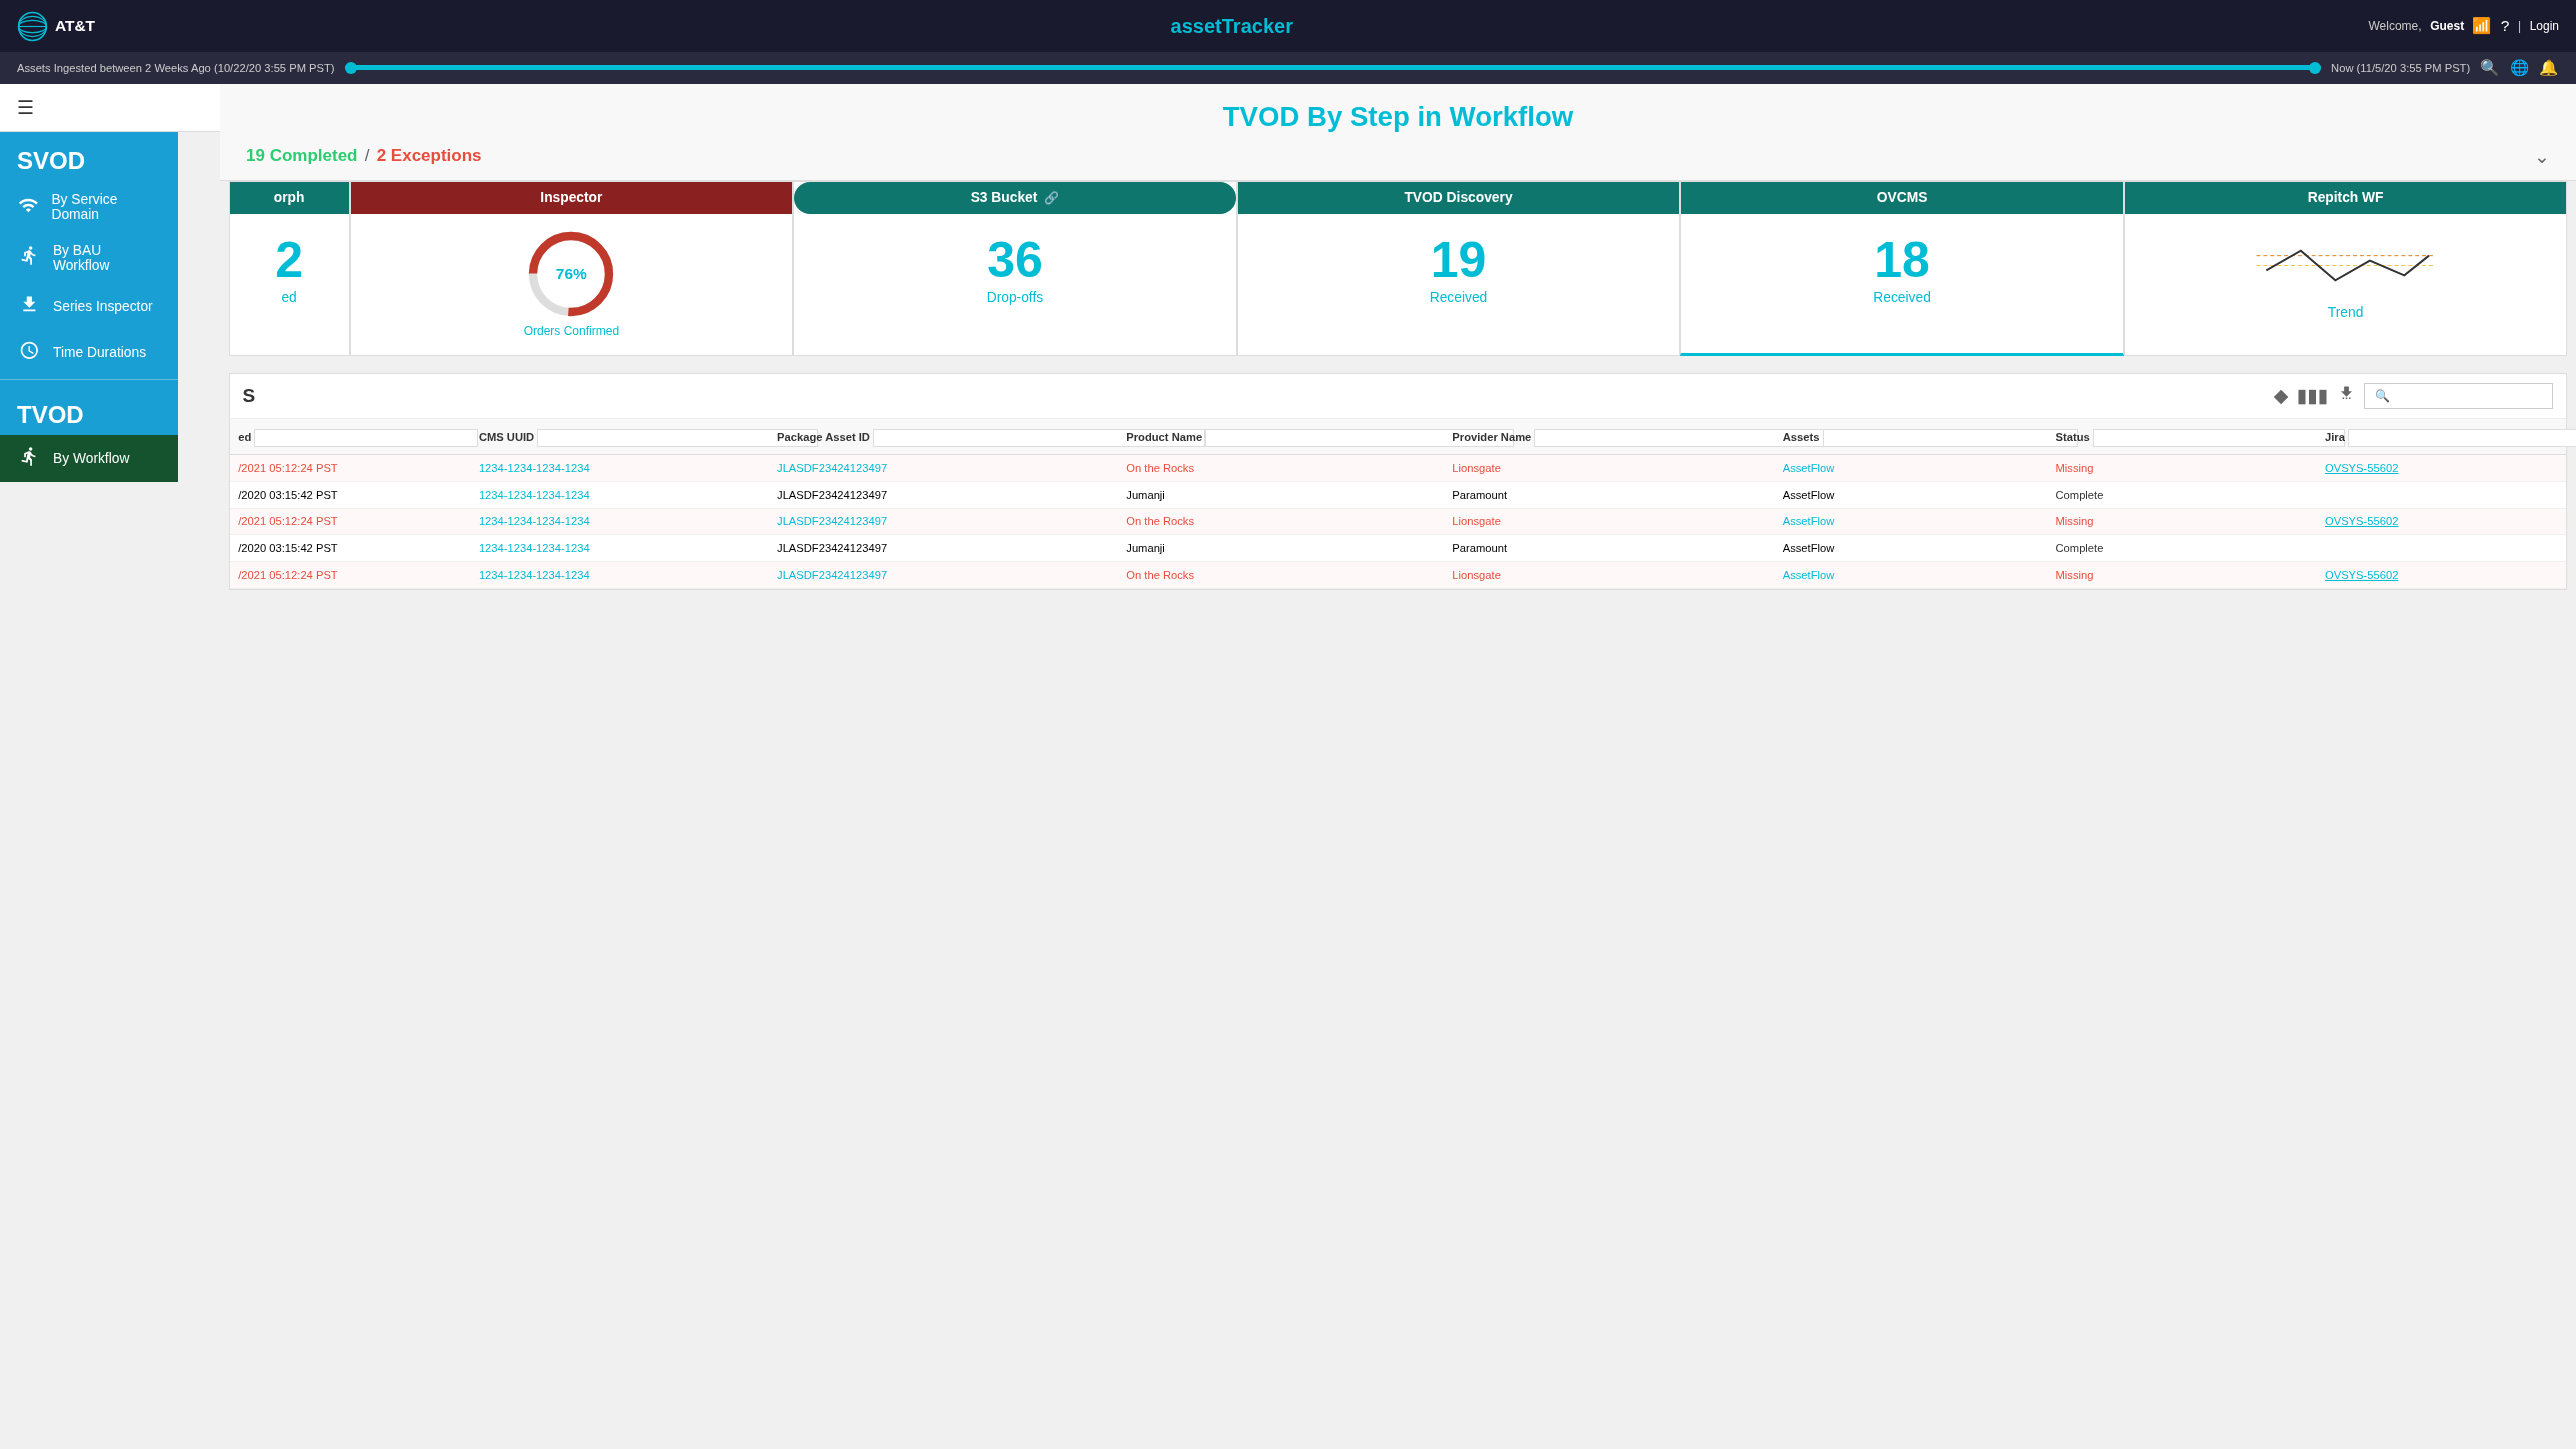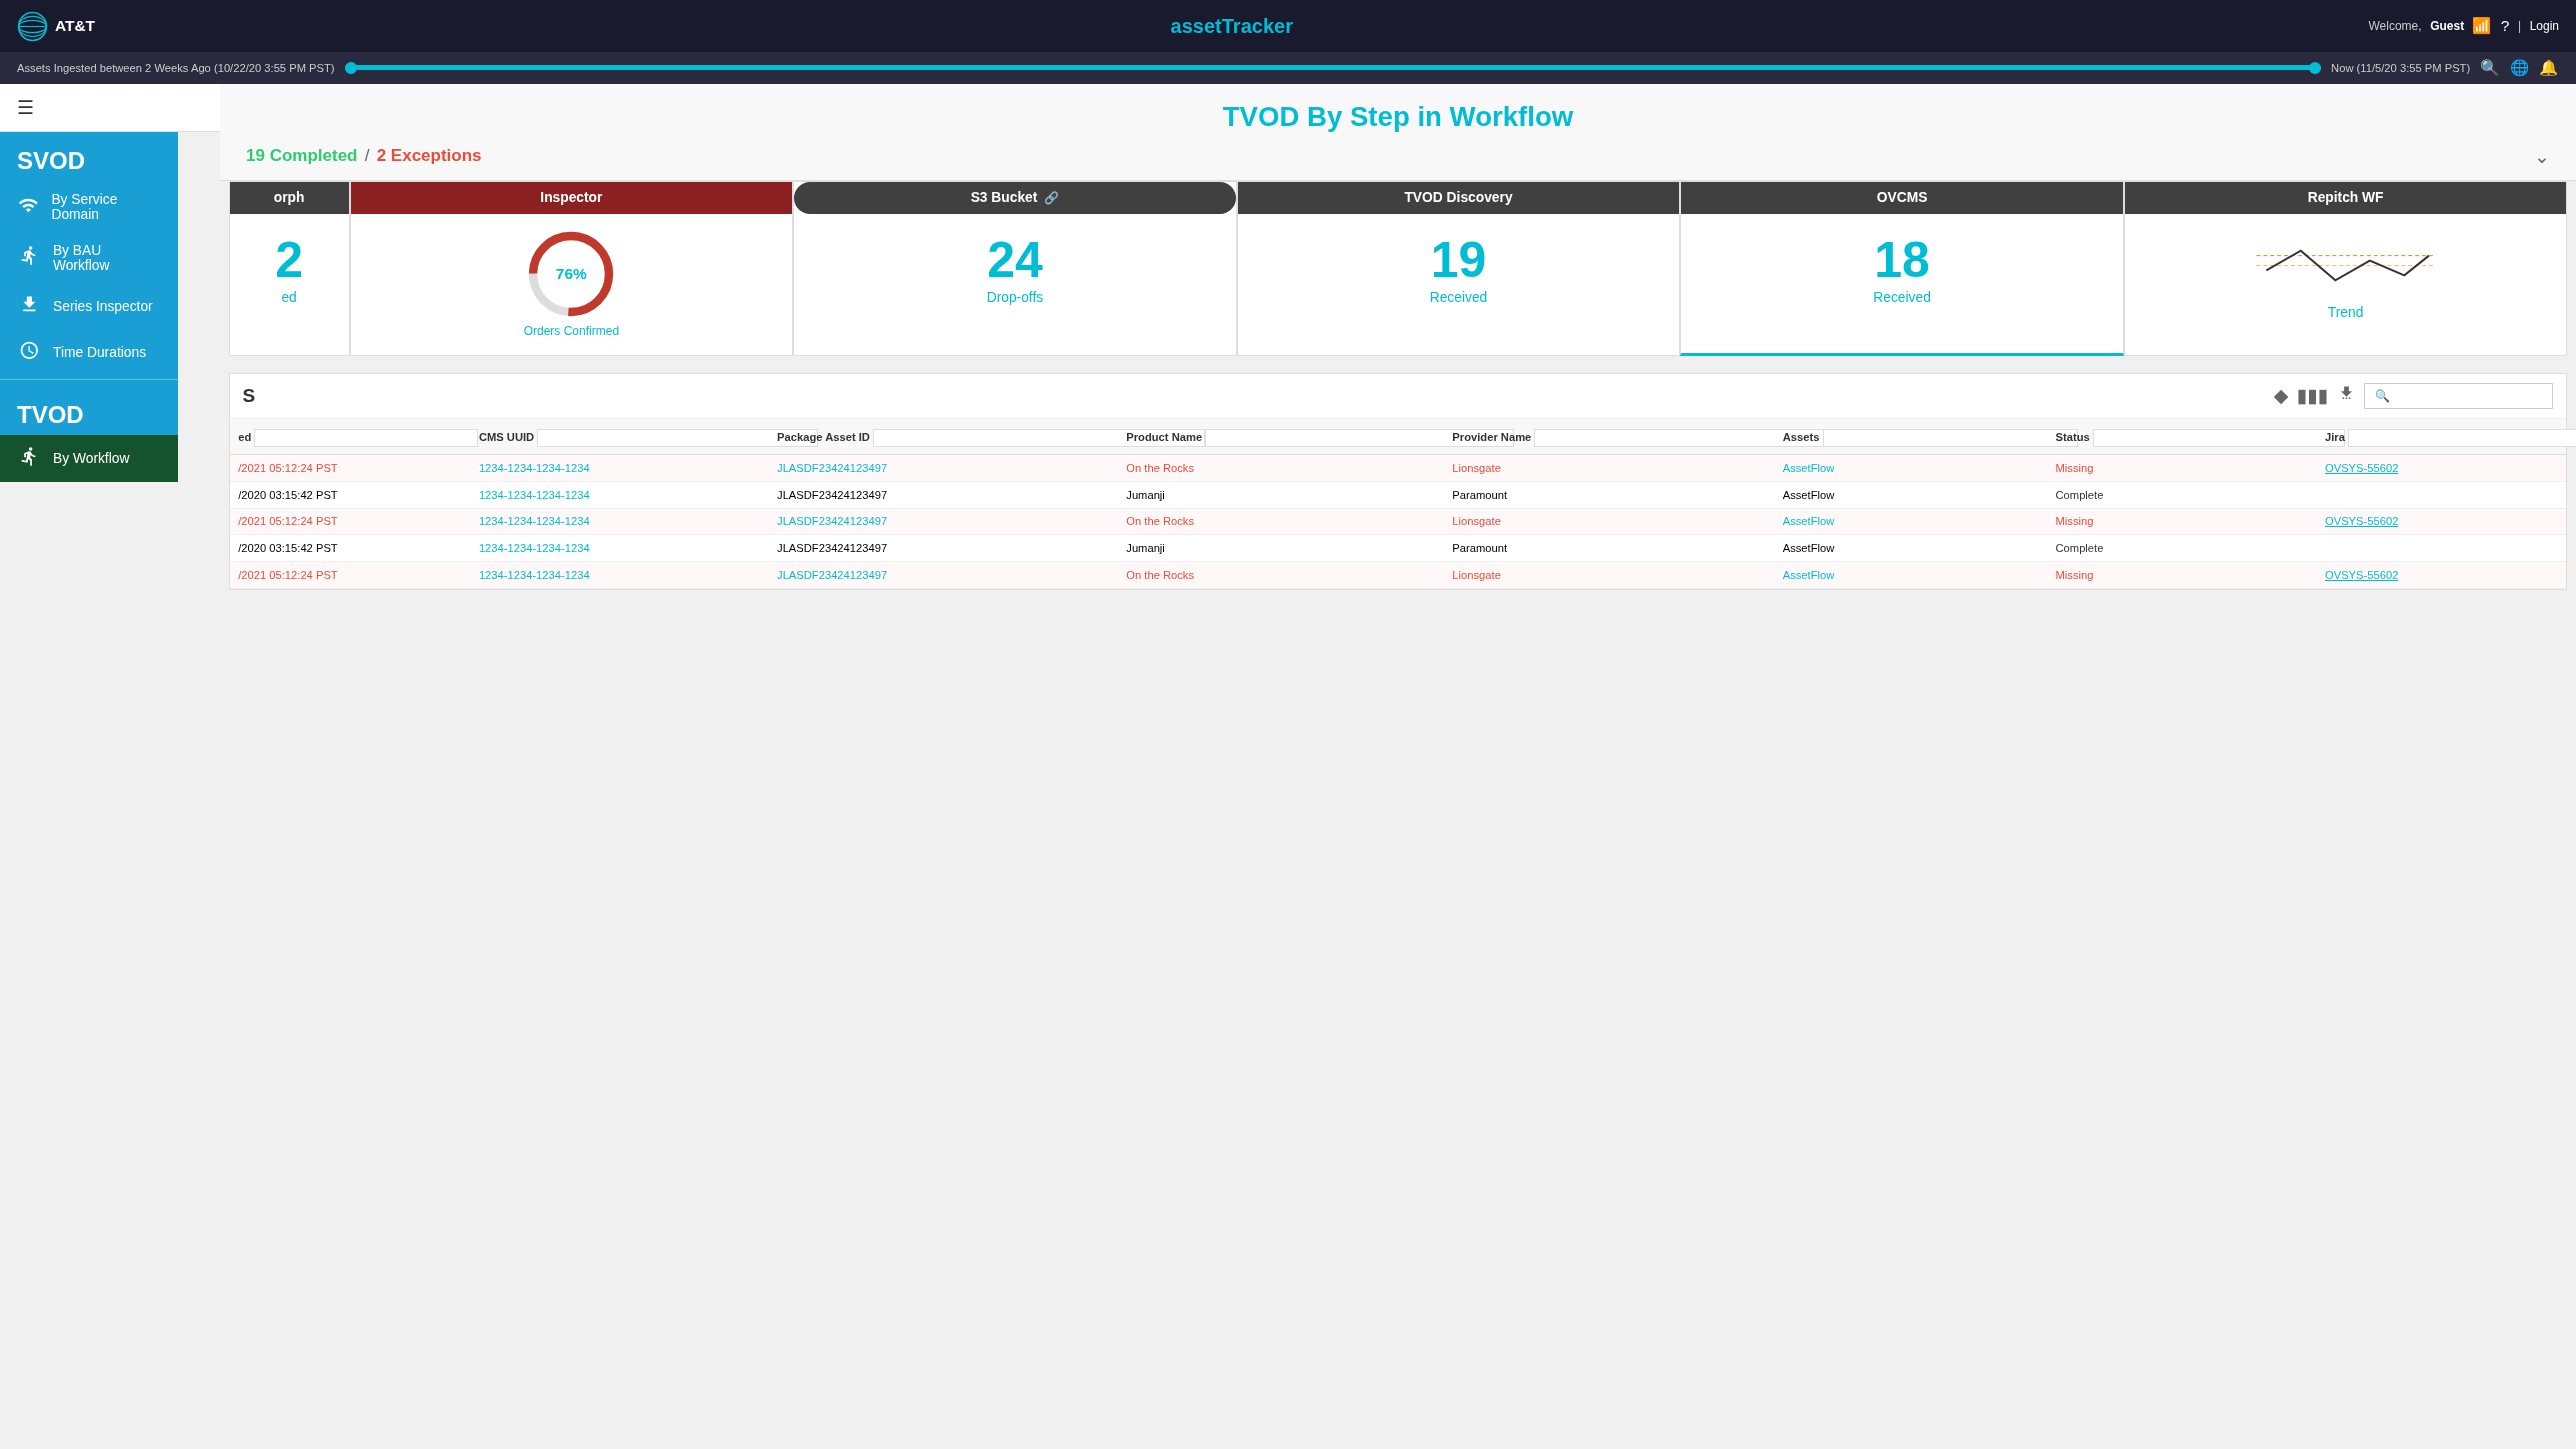--- a/index.html
+++ b/index.html
@@ -218,21 +218,21 @@
     .workflow-card {
       background: white;
       border: 0.9px solid #ddd;
       min-width: 172px;
       flex: 1;
       text-align: center;
       padding: 0;
       position: relative;
     }
     .workflow-card .card-header {
-      background: #404040;
+      background: #0f766e;
       color: white;
       font-size: 13.8px;
       font-weight: bold;
       padding: 8.6px;
       display: flex;
       align-items: center;
       justify-content: center;
       gap: 6.9px;
     }
     .workflow-card.highlight .card-header {
@@ -493,21 +493,21 @@
           <div class="card-label" style="color:#00bcd4;font-size:12px;margin-top:6.9px;">Orders Confirmed</div>
         </div>
       </div>
 
       <div class="workflow-card">
         <div class="card-header" style="display:flex;justify-content:center;align-items:center;gap:6.9px;border-radius:16px;">
           <span>S3 Bucket</span>
           <span style="font-size:12px;">🔗</span>
         </div>
         <div class="card-body">
-          <div class="card-number">24</div>
+          <div class="card-number">36</div>
           <div class="card-label">Drop-offs</div>
         </div>
       </div>
 
       <div class="workflow-card">
         <div class="card-header">TVOD Discovery</div>
         <div class="card-body">
           <div class="card-number">19</div>
           <div class="card-label">Received</div>
         </div>

